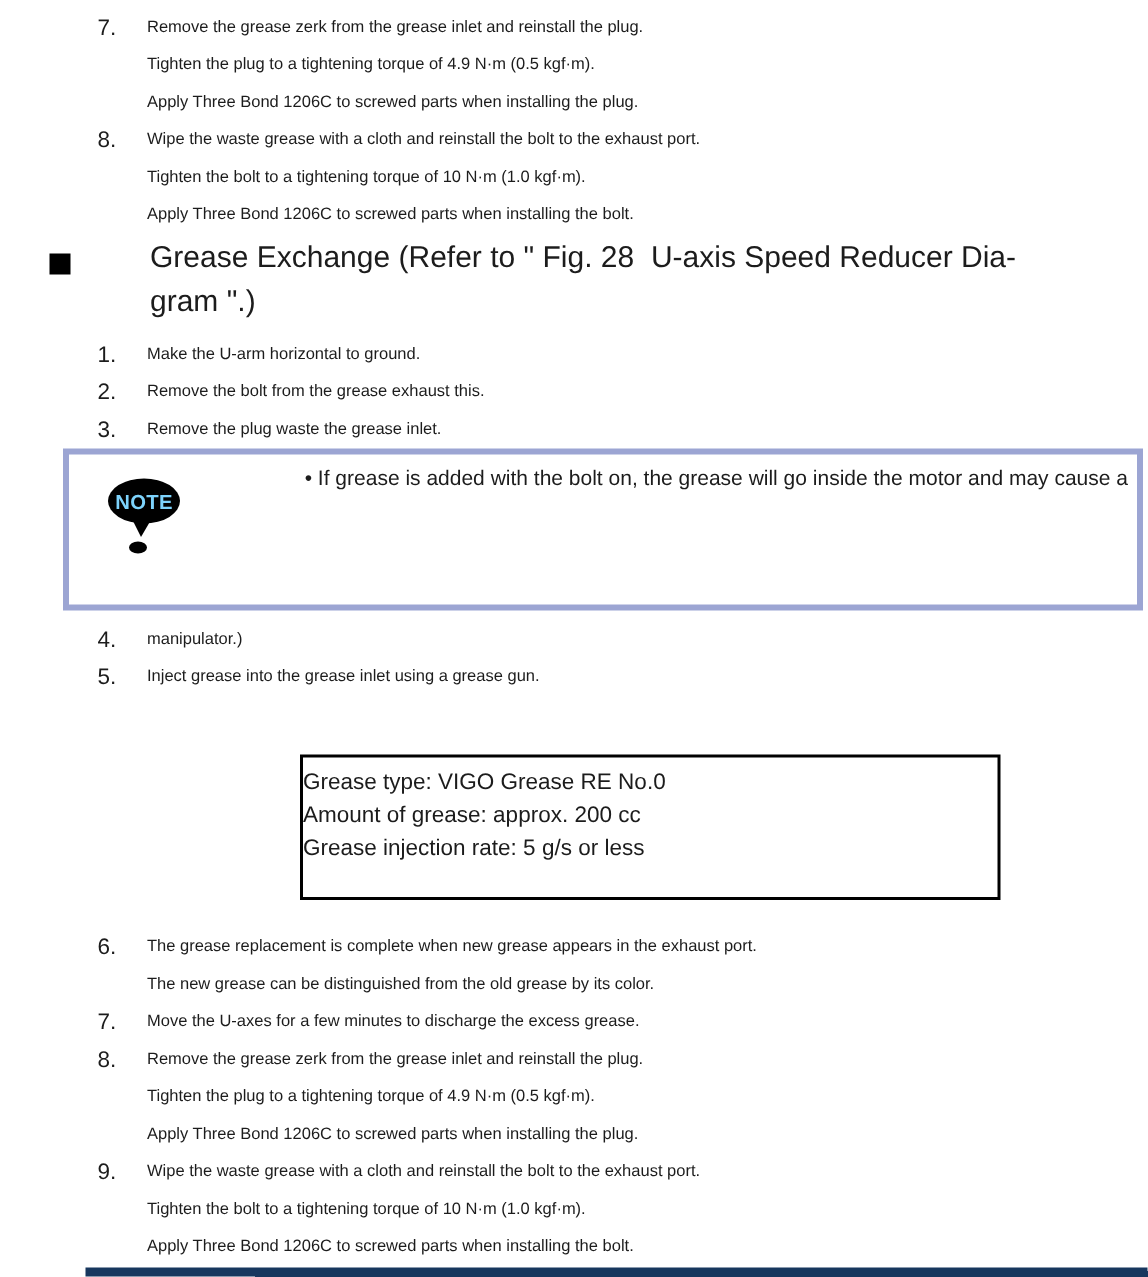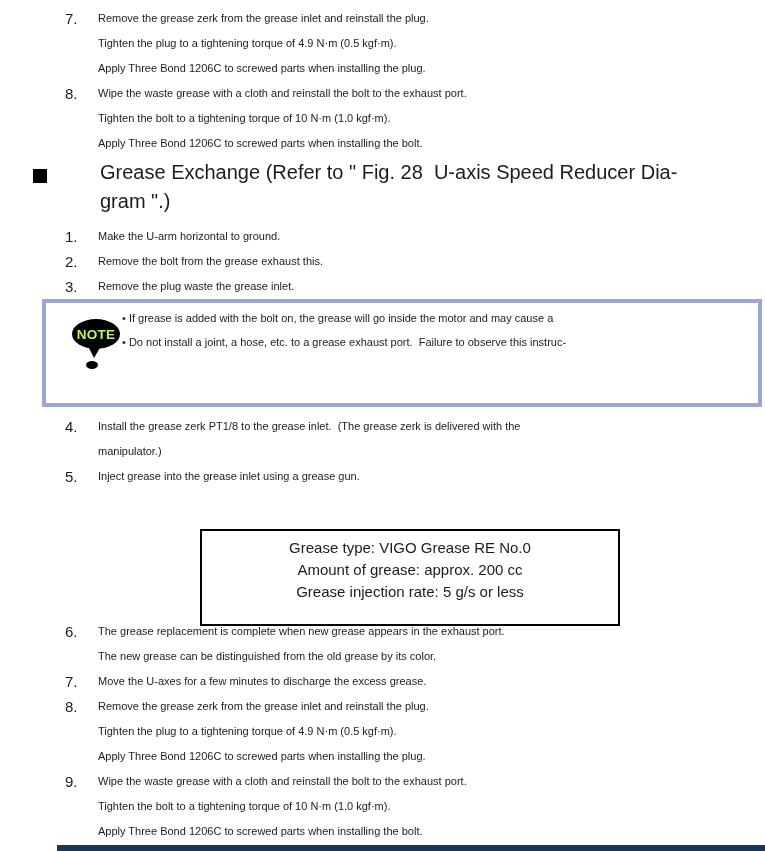--- a/index.html
+++ b/index.html
@@ -42,43 +42,42 @@
     border:4px solid #9ca5d3;
     box-sizing:border-box;
     background:#ffffff;
   }
   .note-icon{position:absolute;left:26px;top:14px;width:50px;height:70px;}
   .note-bubble{
     position:absolute;left:0;top:2px;
     width:48px;height:30px;
     background:#000;border-radius:50%;
     display:flex;align-items:center;justify-content:center;
-    color:#bef264;font-weight:bold;font-size:13.5px;letter-spacing:.2px;
+    color:#7dd3fc;font-weight:bold;font-size:13.5px;letter-spacing:.2px;
   }
   .note-tail{
     position:absolute;left:16px;top:29px;
     width:0;height:0;
     border-left:6px solid transparent;
     border-right:7px solid transparent;
     border-top:12px solid #000;
   }
   .note-dot{
     position:absolute;left:14px;top:44px;
     width:12px;height:8px;background:#000;border-radius:50%;
   }
   .note-lines{position:absolute;left:76px;top:3px;right:6px;}
-  .note-lines .ln{font-size:11px;line-height:24px;}
+  .note-lines .ln{font-size:14px;line-height:24px;text-align:right;}
   .note-lines .cont{padding-left:9px;}
   
   .specbox{
-    left:200px;top:529px;
-    width:420px;height:97px;
+    left:200px;top:503px;
+    width:467px;height:97px;
     border:2px solid #000;
     box-sizing:border-box;
-    text-align:center;
     padding-top:6px;
   }
   .specbox .ln{font-size:15px;line-height:22px;}
   
   .footer-bar{
     left:57px;top:845px;
     width:708px;height:6px;
     background:#17375e;
   }
 </style>
@@ -134,29 +133,27 @@
 <div class="abs notebox">
   <div class="note-icon">
     <div class="note-bubble">
       <span>NOTE</span>
     </div>
     <div class="note-tail"></div>
     <div class="note-dot"></div>
   </div>
   <div class="note-lines">
     <div class="ln">• If grease is added with the bolt on, the grease will go inside the motor and may cause a</div>
-    <div class="ln">• Do not install a joint, a hose, etc. to a grease exhaust port.  Failure to observe this instruc-</div>
   </div>
 </div>
 
 <div class="abs steps" style="top:414px">
   <div class="step">
     <span class="num">4.</span>
     <div class="lines">
-      <div class="ln">Install the grease zerk PT1/8 to the grease inlet.  (The grease zerk is delivered with the</div>
       <div class="ln">manipulator.)</div>
     </div>
   </div>
   <div class="step">
     <span class="num">5.</span>
     <div class="lines">
       <div class="ln">Inject grease into the grease inlet using a grease gun.</div>
     </div>
   </div>
 </div>

